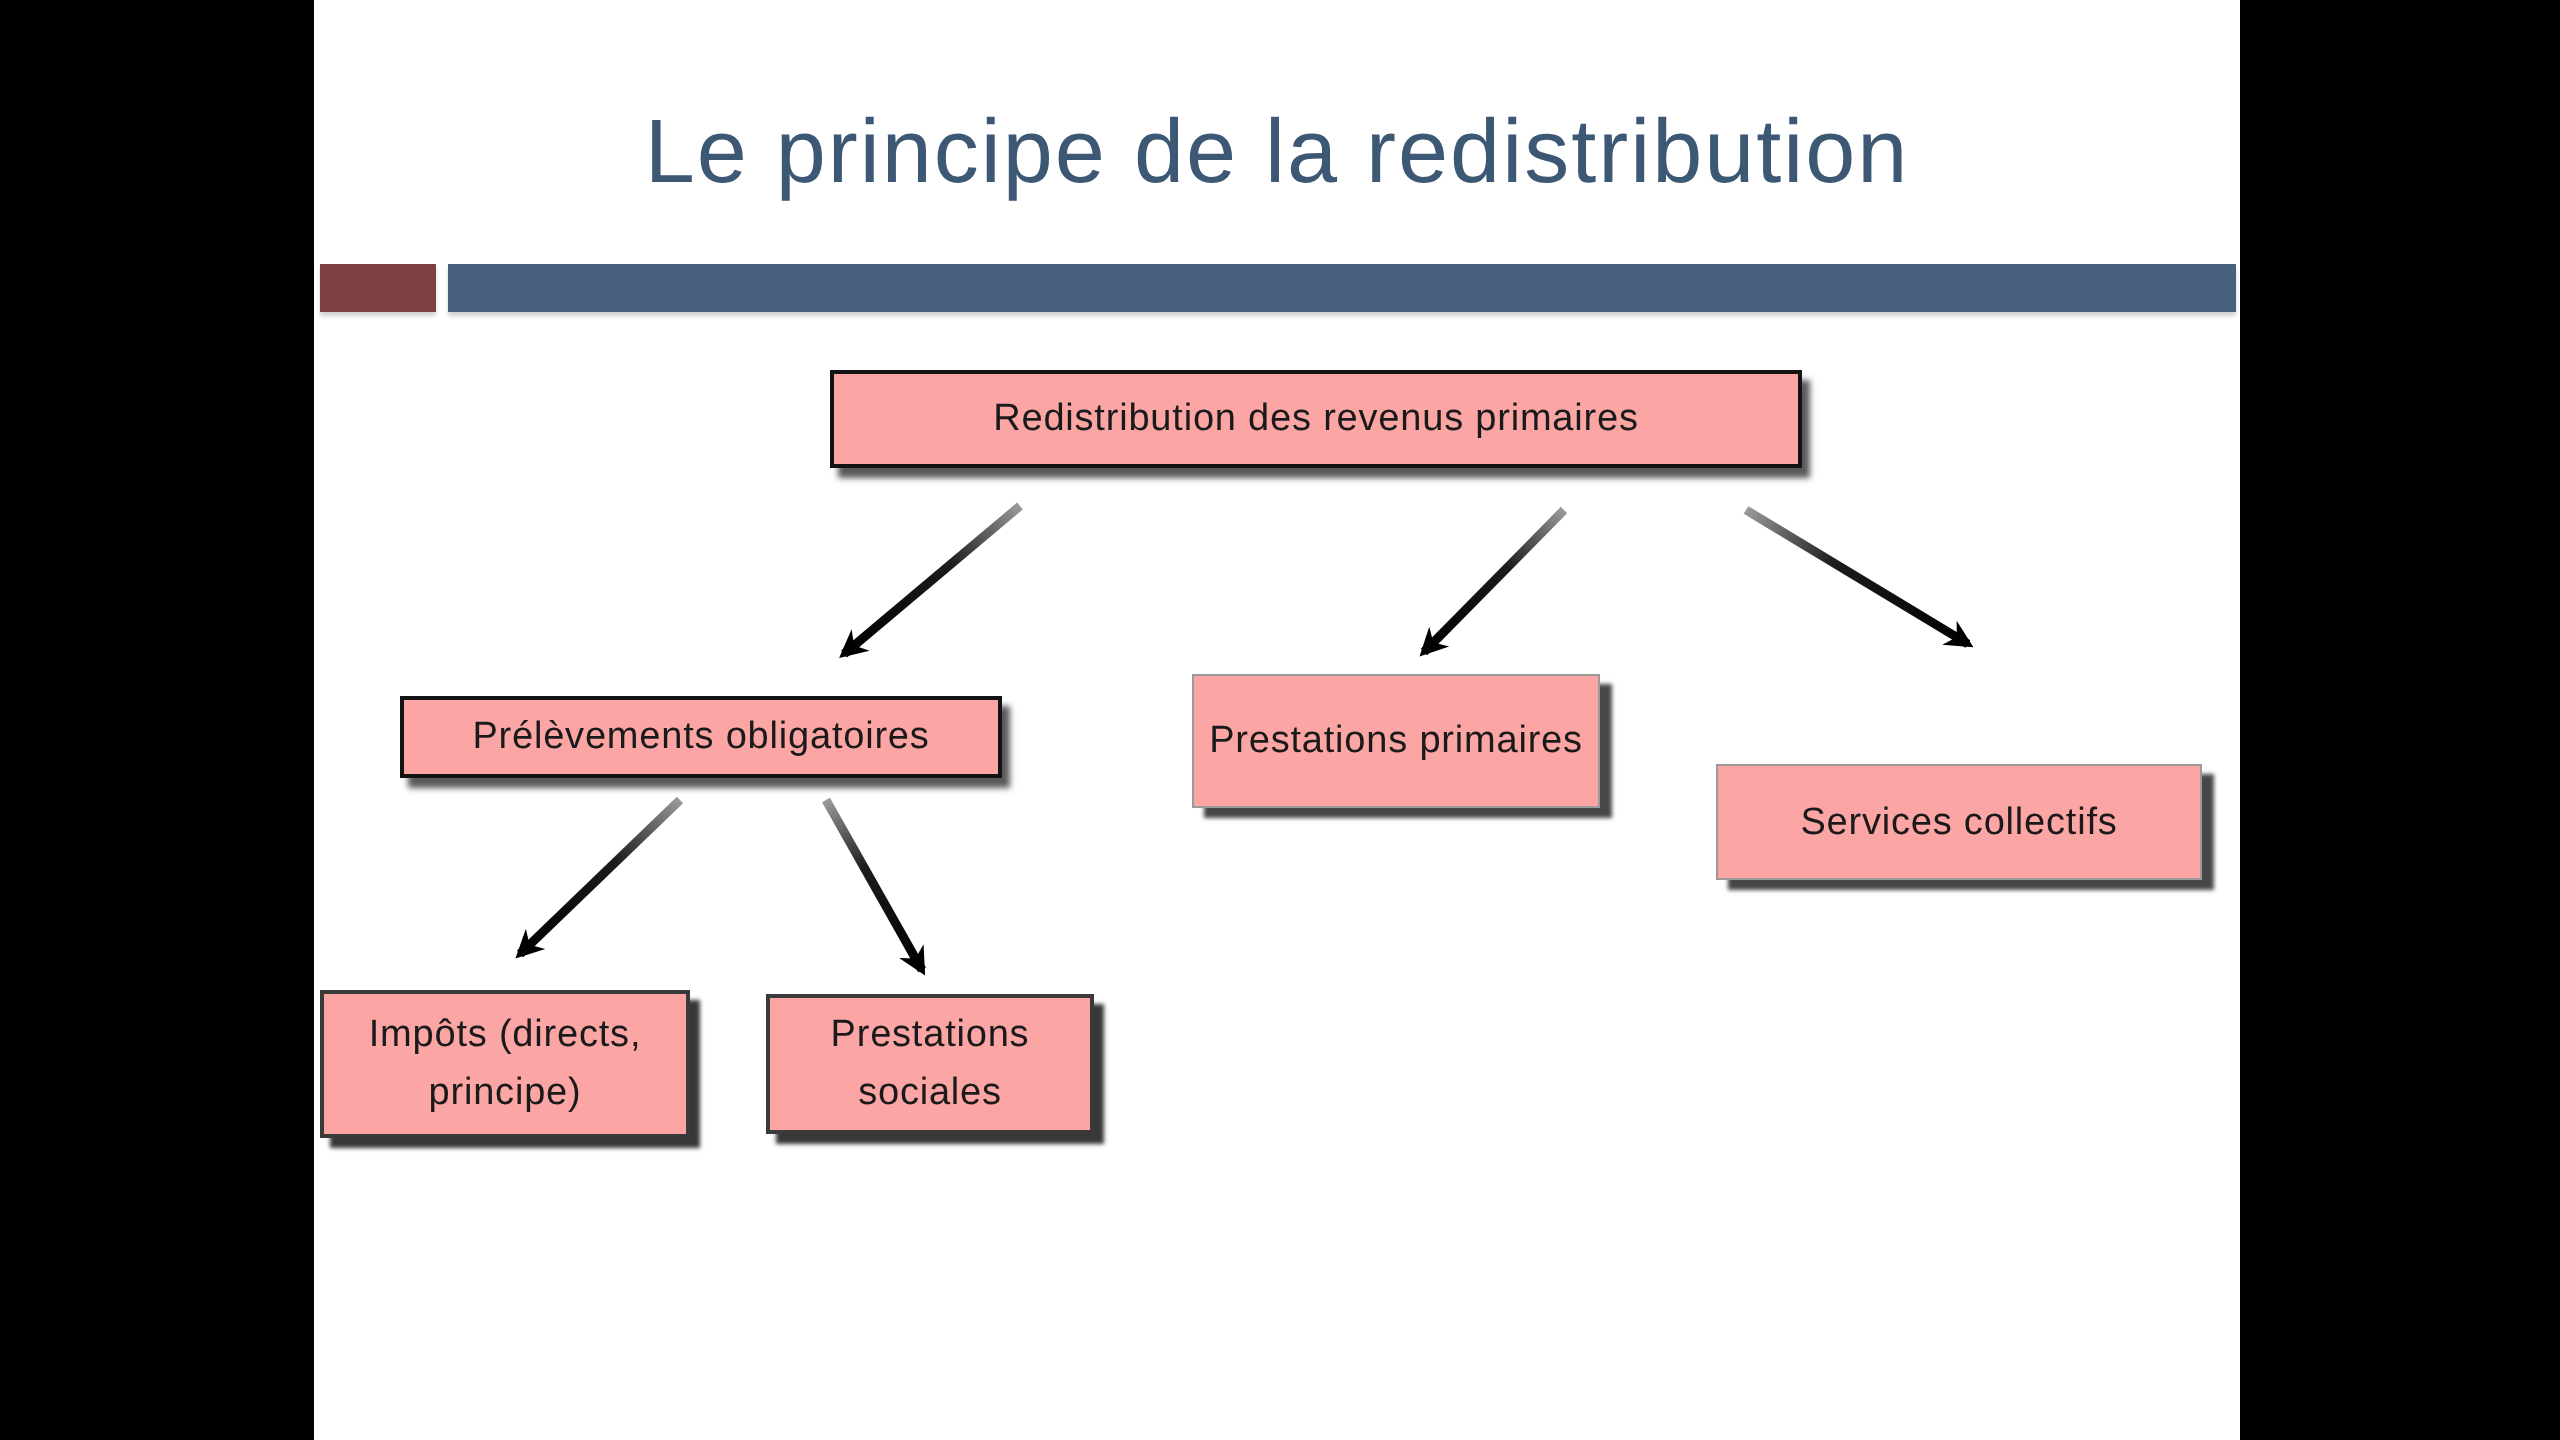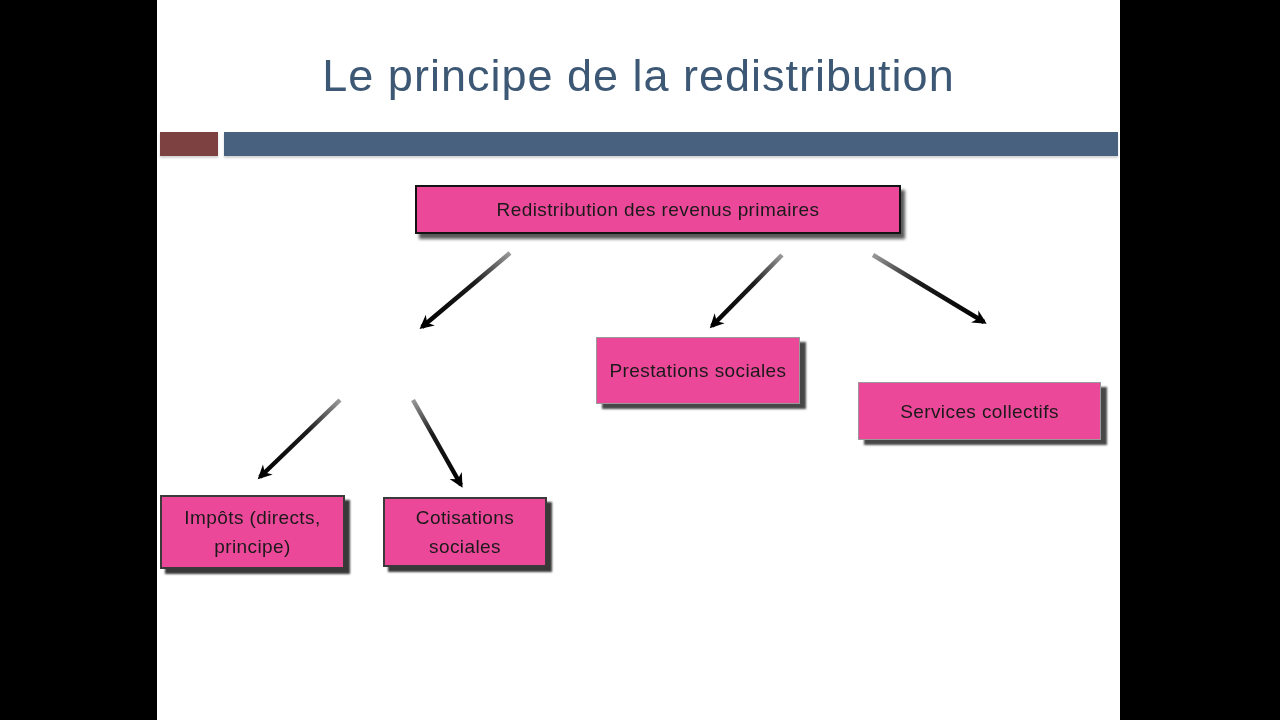--- a/index.html
+++ b/index.html
@@ -20,21 +20,21 @@
   .accent-square{
     position:absolute;left:160px;top:132px;width:58px;height:24px;
     background:#7d4141;box-shadow:0 2px 2px rgba(0,0,0,0.18);
   }
   .accent-bar{
     position:absolute;left:224px;top:132px;width:894px;height:24px;
     background:#47617e;box-shadow:0 2px 2px rgba(0,0,0,0.18);
   }
 
   .node{
-    position:absolute;background:#ec4899;color:#1a1a1a;
+    position:absolute;background:#fca5a5;color:#1a1a1a;
     display:flex;align-items:center;justify-content:center;
     text-align:center;font-size:19px;line-height:29px;letter-spacing:0.4px;
   }
   .border-heavy{border:2px solid #131313;box-shadow:4px 5px 3px rgba(0,0,0,0.65);}
   .border-light{border:1px solid #9a9a9a;box-shadow:6px 5px 2px rgba(0,0,0,0.72);}
   .border-mid{border:2px solid #3a3a3a;box-shadow:5px 5px 2px rgba(0,0,0,0.78);}
 
   #node-root        {left:415px;top:185px;width:482px;height:45px;}
   #node-prelevements{left:200px;top:348px;width:297px;height:37px;}
   #node-prestations {left:596px;top:337px;width:202px;height:65px;}
@@ -91,22 +91,23 @@
     </defs>
     <line x1="510" y1="253" x2="422" y2="327" stroke="url(#g1)" stroke-width="4.5" marker-end="url(#ah)"></line>
     <line x1="782" y1="255" x2="712" y2="326" stroke="url(#g2)" stroke-width="4.5" marker-end="url(#ah)"></line>
     <line x1="873" y1="255" x2="984" y2="322" stroke="url(#g3)" stroke-width="4.5" marker-end="url(#ah)"></line>
     <line x1="340" y1="400" x2="260" y2="477" stroke="url(#g4)" stroke-width="4.5" marker-end="url(#ah)"></line>
     <line x1="413" y1="400" x2="461" y2="485" stroke="url(#g5)" stroke-width="4.5" marker-end="url(#ah)"></line>
   </svg>
 
   <div class="node border-heavy" id="node-root">Redistribution des revenus primaires</div>
 
+  <div class="node border-heavy" id="node-prelevements">Prélèvements obligatoires</div>
 
-  <div class="node border-light" id="node-prestations">Prestations sociales</div>
+  <div class="node border-light" id="node-prestations">Prestations primaires</div>
 
   <div class="node border-light" id="node-services">Services collectifs</div>
 
   <div class="node border-mid" id="node-impots">Impôts (directs, principe)</div>
 
-  <div class="node border-mid" id="node-cotisations">Cotisations sociales</div>
+  <div class="node border-mid" id="node-cotisations">Prestations sociales</div>
 
 </div>
 
 </body></html>

